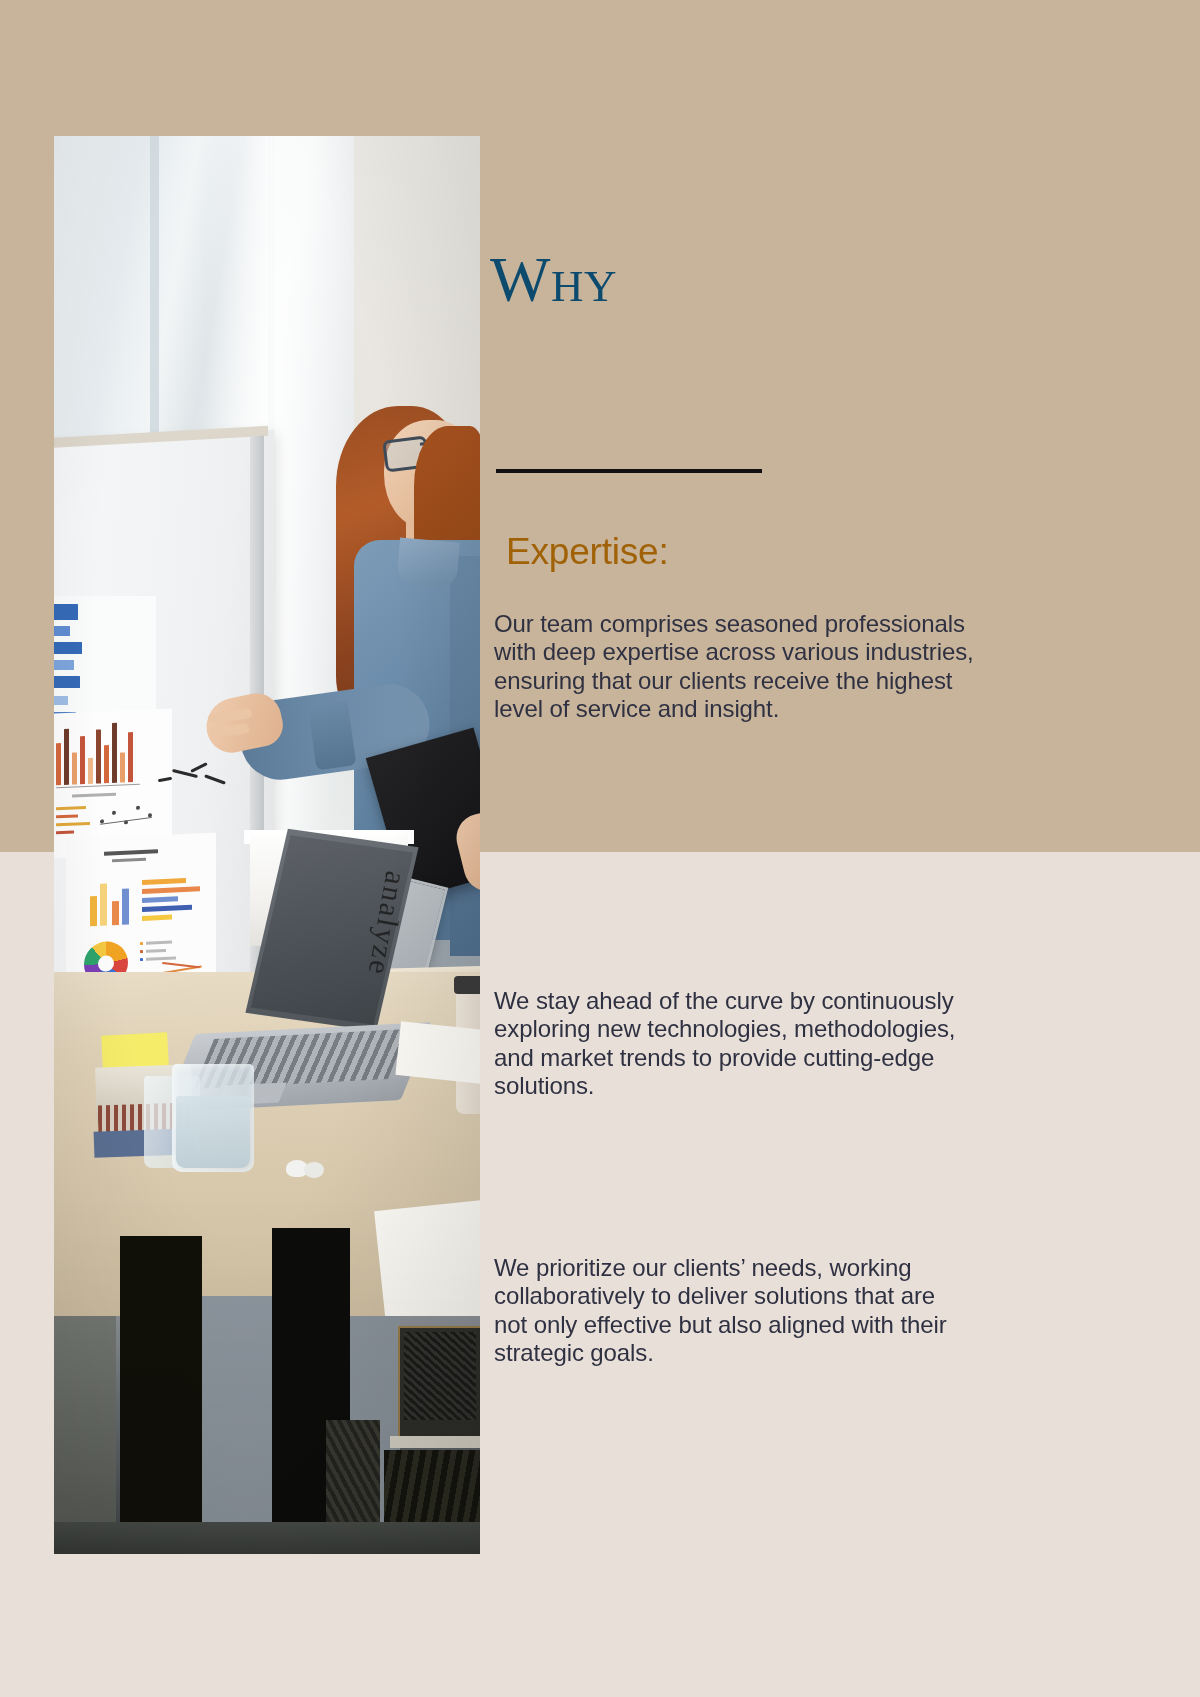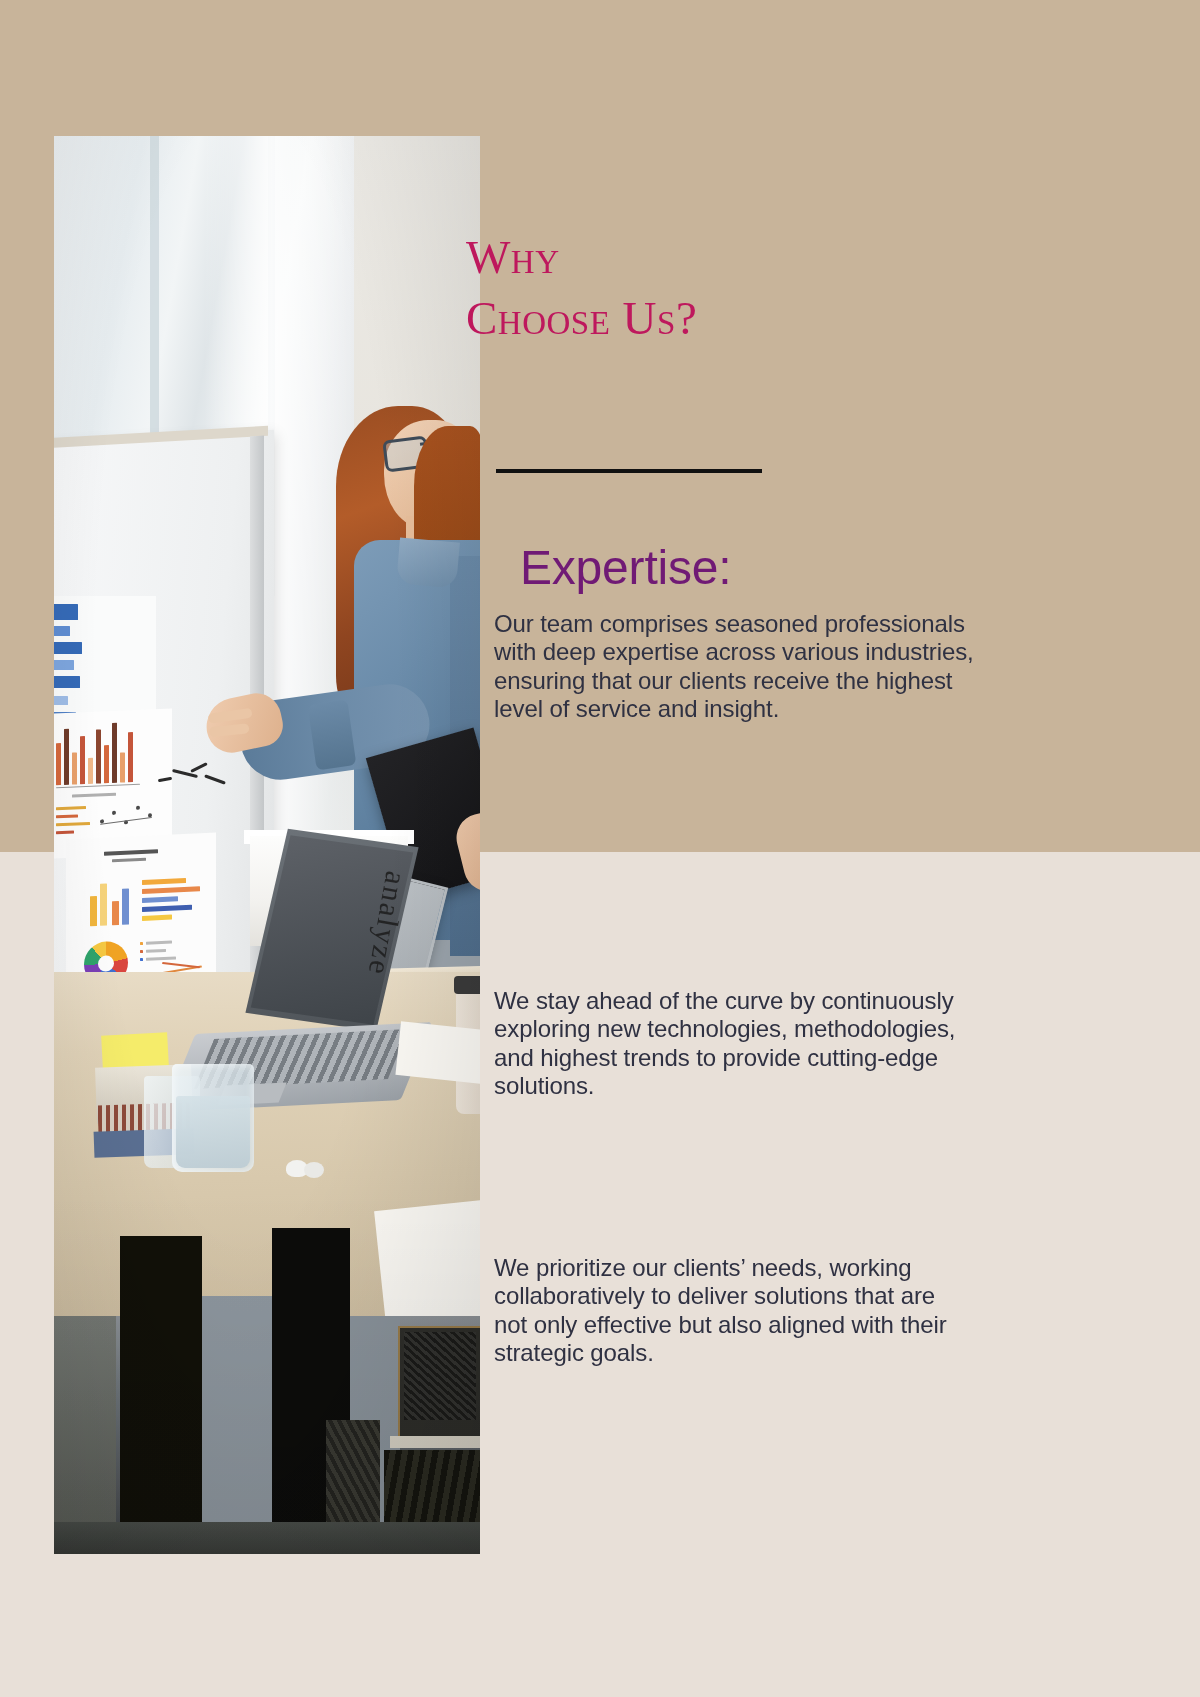--- a/index.html
+++ b/index.html
@@ -182,32 +182,32 @@
     background:repeating-linear-gradient(62deg,#242420 0 4px,#3a3a33 4px 8px);}
   .ph-floor{left:0;top:1386px;width:426px;height:32px;
     background:linear-gradient(180deg,#4a4e4a,#383b37);}
   .ph-vig{position:absolute;inset:0;
     background:radial-gradient(ellipse at 45% 38%,rgba(0,0,0,0) 45%,rgba(0,0,0,.12) 100%);}
   .ph-soft{position:absolute;left:0;top:1050px;width:426px;height:368px;
     background:linear-gradient(180deg,rgba(0,0,0,0),rgba(0,0,0,.06));}
 
   
   .title{
-    position:absolute;left:466px;top:196px;width:640px;
-    font-family:"Liberation Serif",serif;color:#be185d;
-    font-size:47px;line-height:1.28;font-weight:400;
+    position:absolute;left:490px;top:196px;width:640px;
+    font-family:"Liberation Serif",serif;color:#0c4a6e;
+    font-size:64px;line-height:1.28;font-weight:400;
     font-variant:small-caps;letter-spacing:.5px;
   }
   .title .l2{display:block;}
 
   .rule{position:absolute;left:496px;top:469px;width:266px;height:4px;background:#111111;}
 
   .h-exp{
-    position:absolute;left:520px;top:500px;width:560px;
-    color:#701a75;font-size:48px;font-weight:400;letter-spacing:-.2px;
+    position:absolute;left:506px;top:500px;width:560px;
+    color:#a16207;font-size:37px;font-weight:400;letter-spacing:-.2px;
   }
   .p-exp{
     position:absolute;left:494px;top:586px;width:492px;
     color:#2f3142;font-size:24px;line-height:1.18;font-weight:400;letter-spacing:-.1px;
   }
 
   .h-inn{
     position:absolute;left:493px;top:877px;width:560px;
     color:#050505;font-size:43px;font-weight:500;letter-spacing:-.4px;
   }
@@ -372,25 +372,24 @@
     <div class="ph-layer ph-ledge"></div>
     <div class="ph-layer ph-kb"></div>
     <div class="ph-layer ph-floor"></div>
 
     <div class="ph-soft"></div>
     <div class="ph-vig"></div>
   </div>
 
   <h1 class="title">
     <span>Why</span>
-    <span class="l2">Choose Us?</span>
   </h1>
 
   <div class="rule"></div>
 
   <h2 class="h-exp">Expertise:</h2>
   <p class="p-exp">Our team comprises seasoned professionals with deep expertise across various industries, ensuring that our clients receive the highest level of service and insight.</p>
 
-  <p class="p-inn">We stay ahead of the curve by continuously exploring new technologies, methodologies, and highest trends to provide cutting-edge solutions.</p>
+  <p class="p-inn">We stay ahead of the curve by continuously exploring new technologies, methodologies, and market trends to provide cutting-edge solutions.</p>
 
   <p class="p-cli">We prioritize our clients’ needs, working collaboratively to deliver solutions that are not only effective but also aligned with their strategic goals.</p>
 
 </div>
 
 </body></html>

